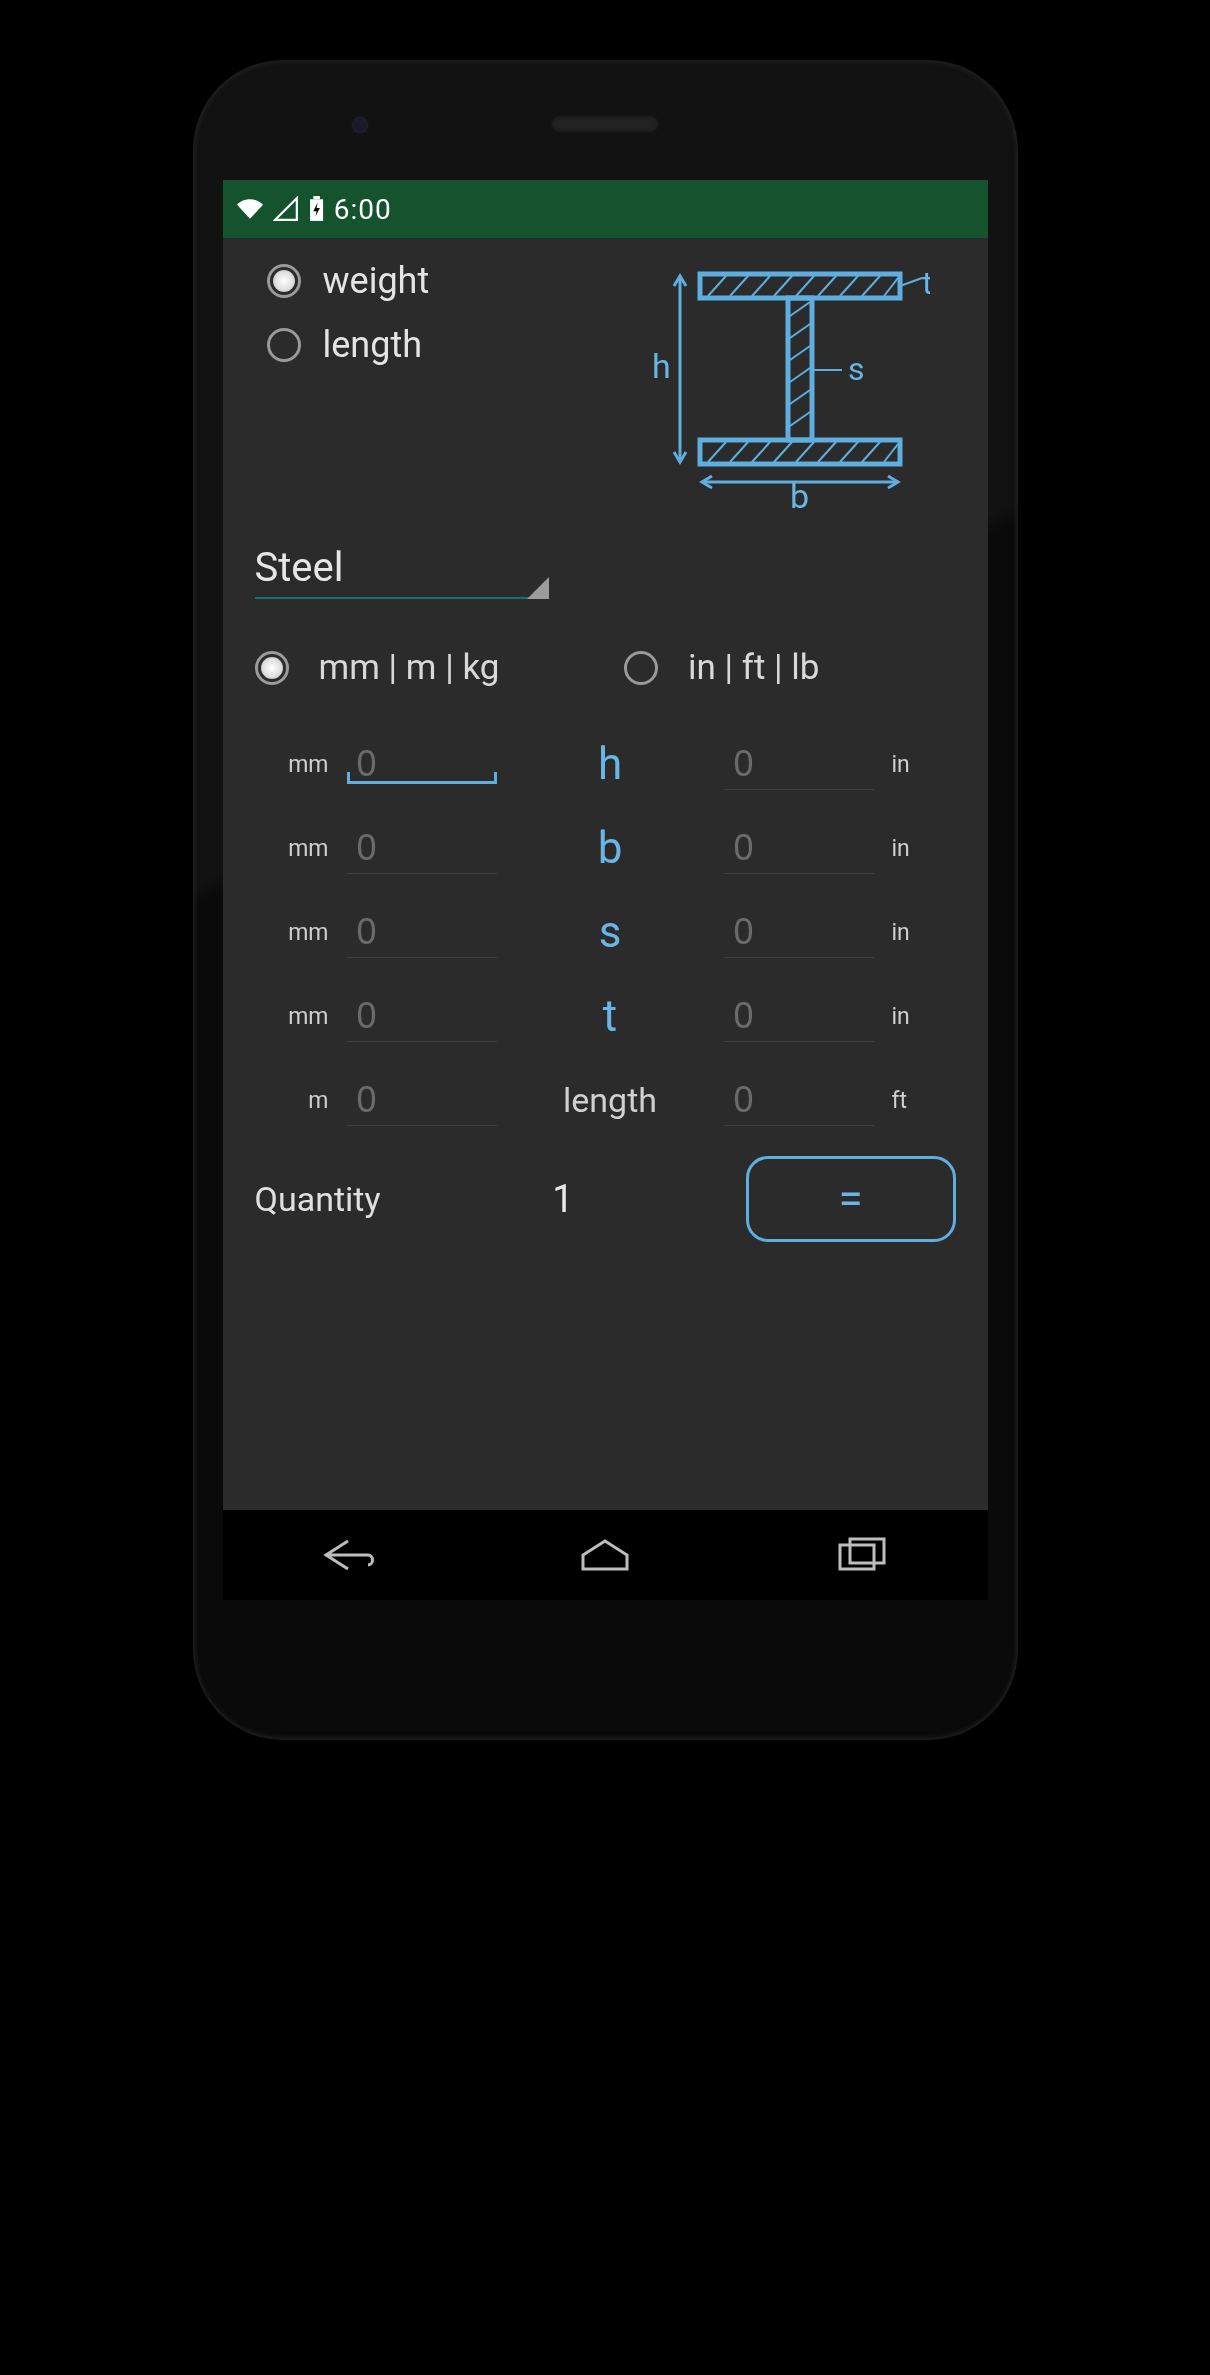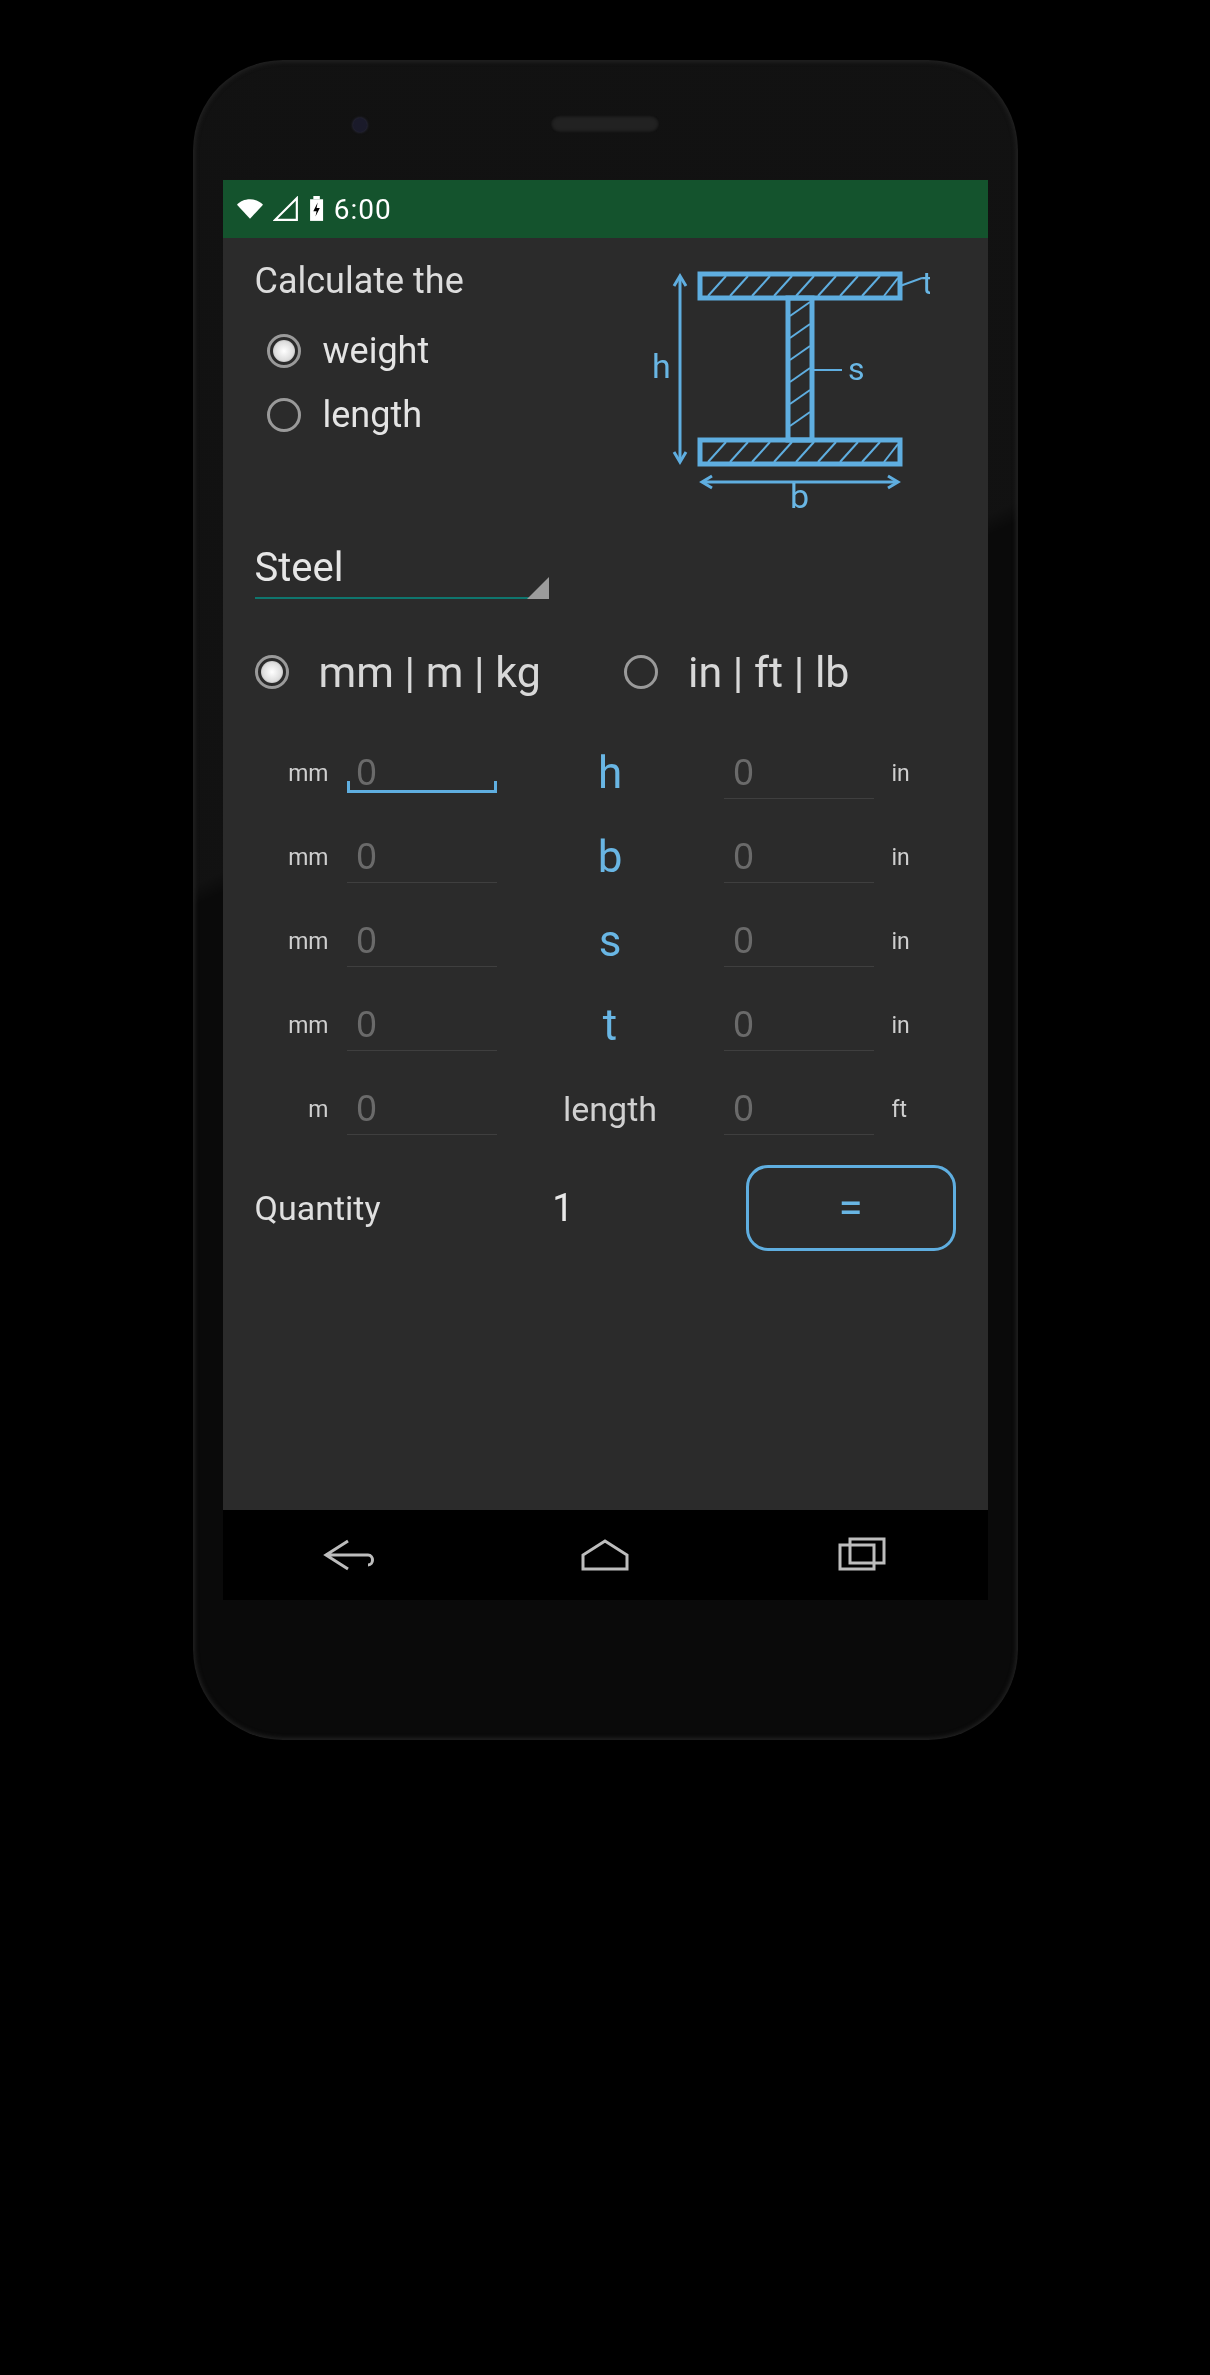--- a/index.html
+++ b/index.html
@@ -129,21 +129,21 @@
     .spinner-tri {
       position:absolute; right:-4px; bottom:-2px;
       width:0;height:0;
       border-left:22px solid transparent;
       border-bottom:22px solid #9c9c9c;
     }
 
     .units-row {
       display:flex; align-items:center;
       margin-top: 48px;
-      font-size:43px; color:#d8d8d8;gap:32px;
+      font-size:35px; color:#d8d8d8;gap:32px;
     }
     .units-half { flex:1; display:flex; align-items:center; gap:30px; }
     .units-half:last-child { justify-content:flex-start; padding-left:6px;}
 
     .inputs { margin-top: 34px; }
     .input-row {
       display:grid;
       grid-template-columns: 80px 150px 1fr 150px 70px;
       align-items:center;
       gap: 12px;
@@ -217,21 +217,20 @@
           <path d="M8 6l-4 8h3l-1 5 4-8H7z" fill="#000"></path>
         </svg>
       <span class="clock">6:00</span>
     </div>
 
 
     <div class="content">
 
       <div class="top-row">
         <div class="calc-block">
-          <div class="calc-heading">Calculate the</div>
           <div class="radio-row">
             <span class="radio checked"></span>
             <span>weight</span>
           </div>
           <div class="radio-row">
             <span class="radio"></span>
             <span>length</span>
           </div>
         </div>
 

